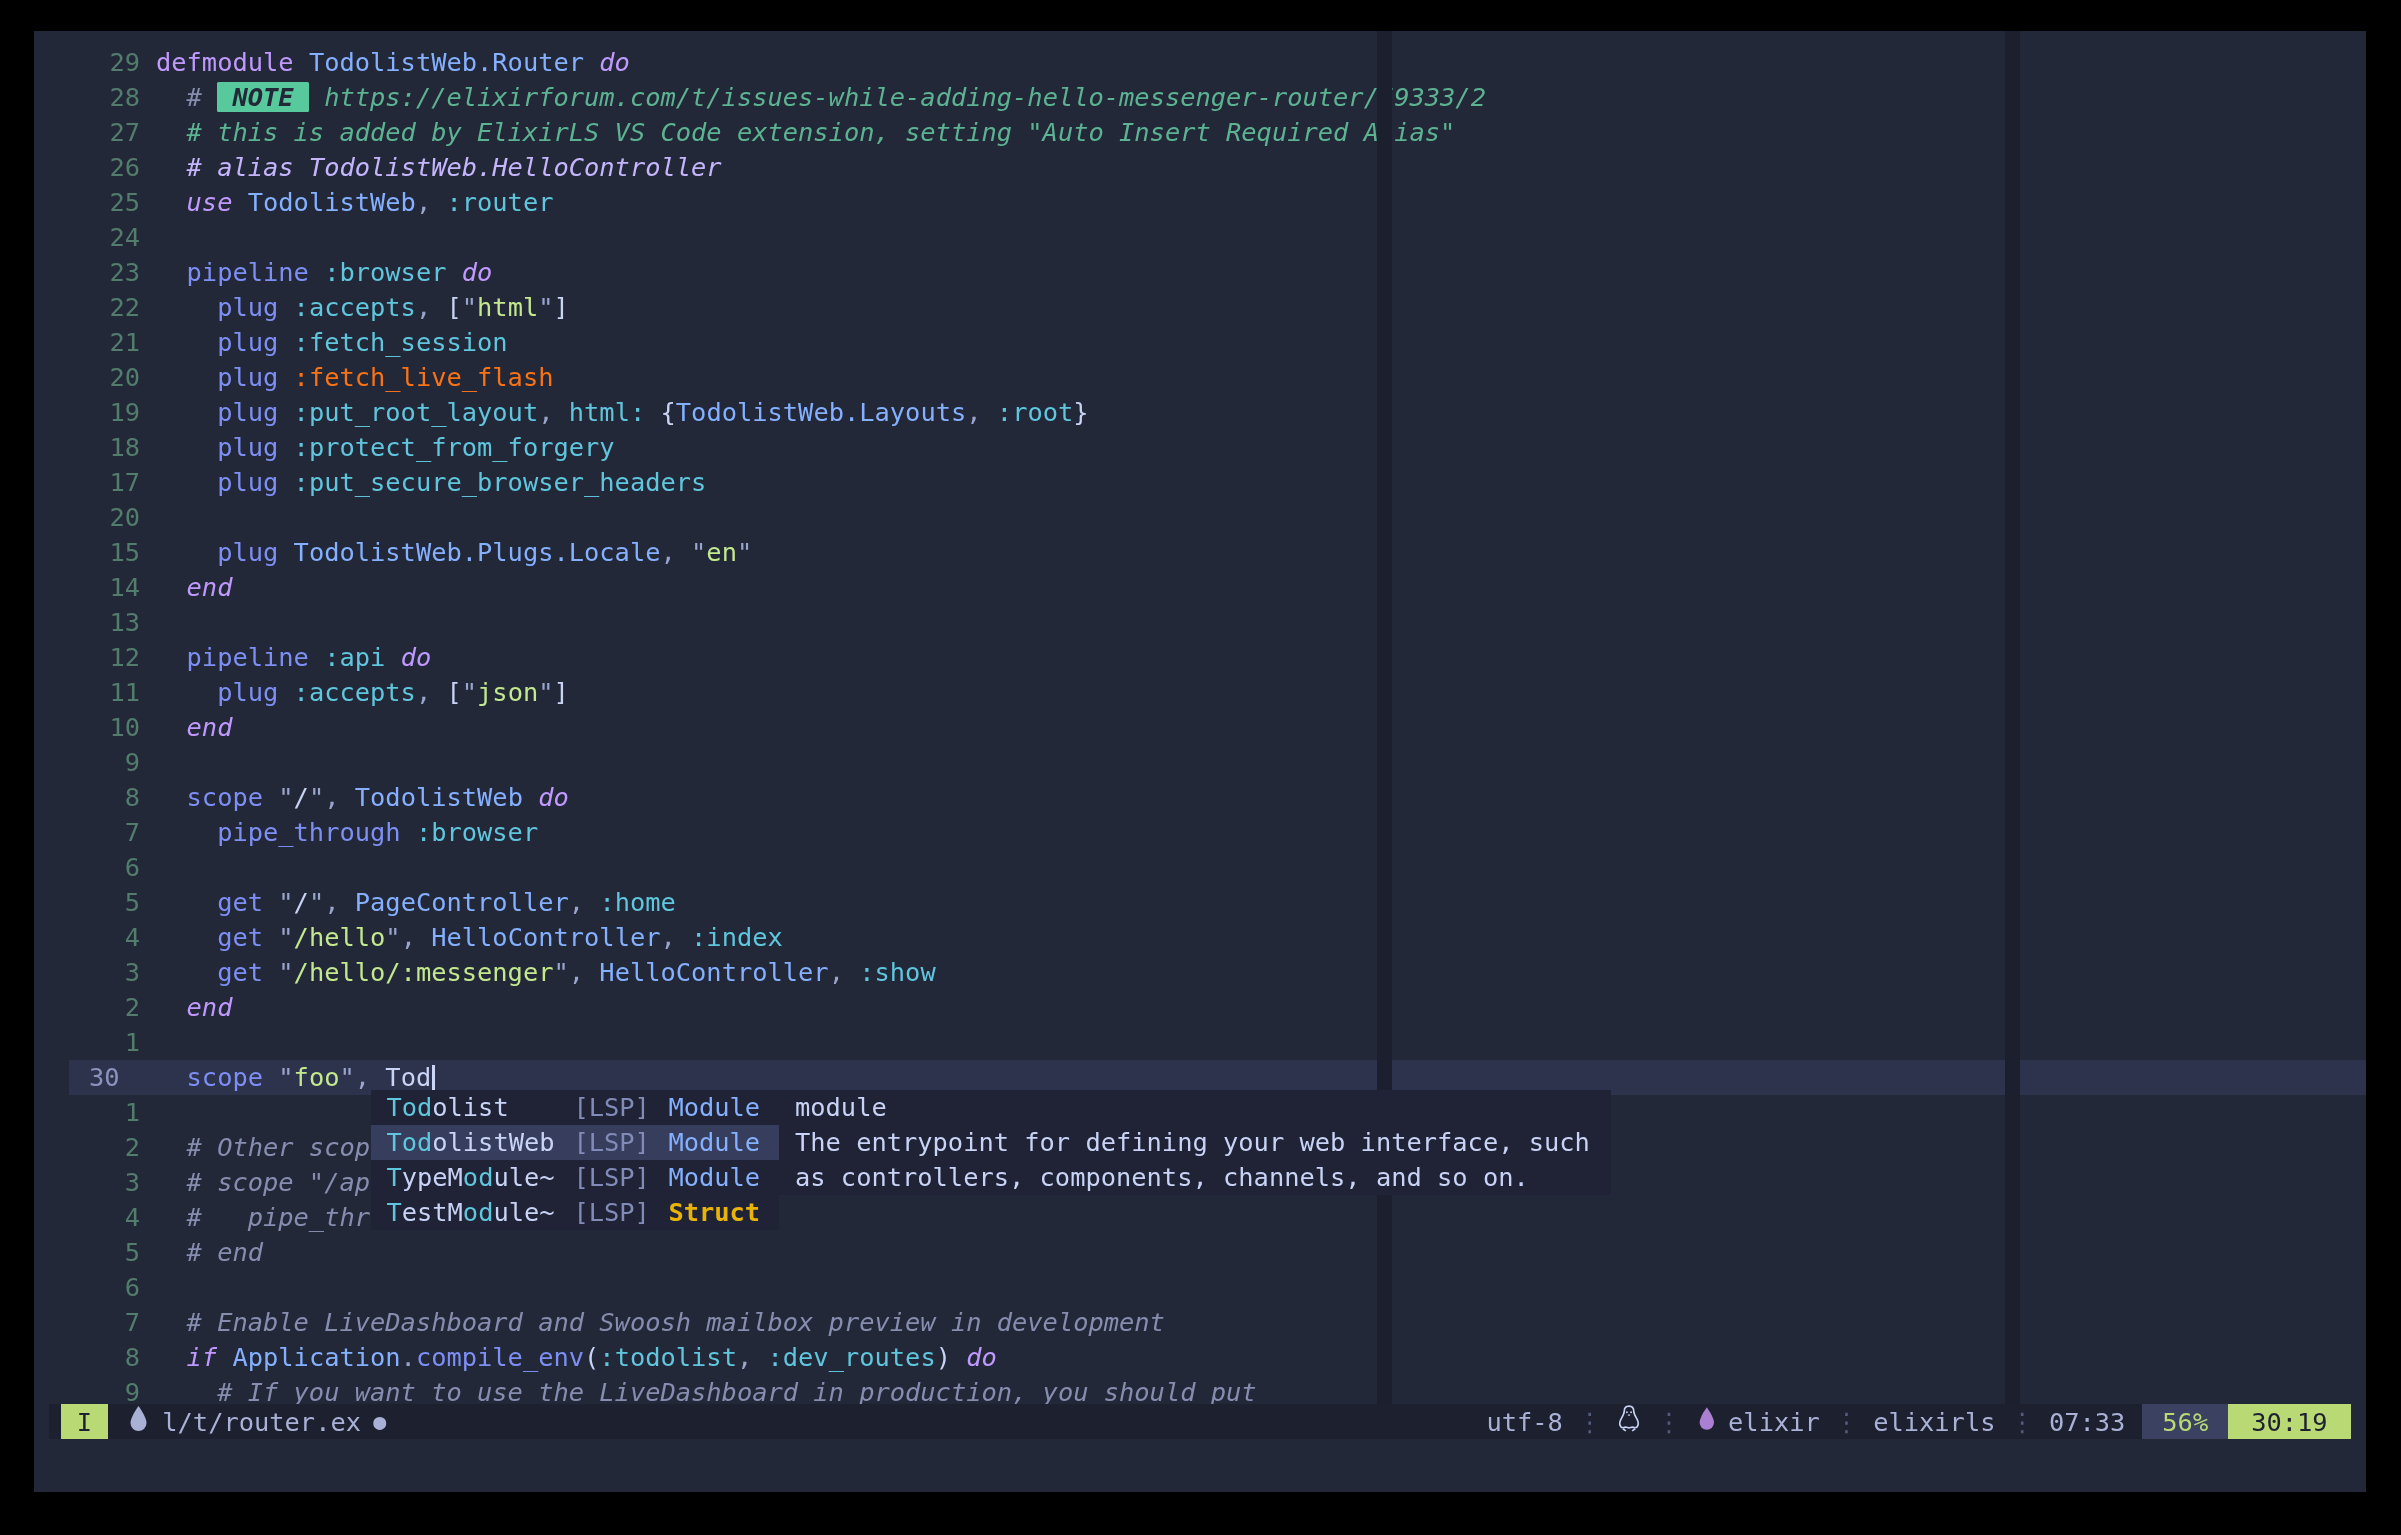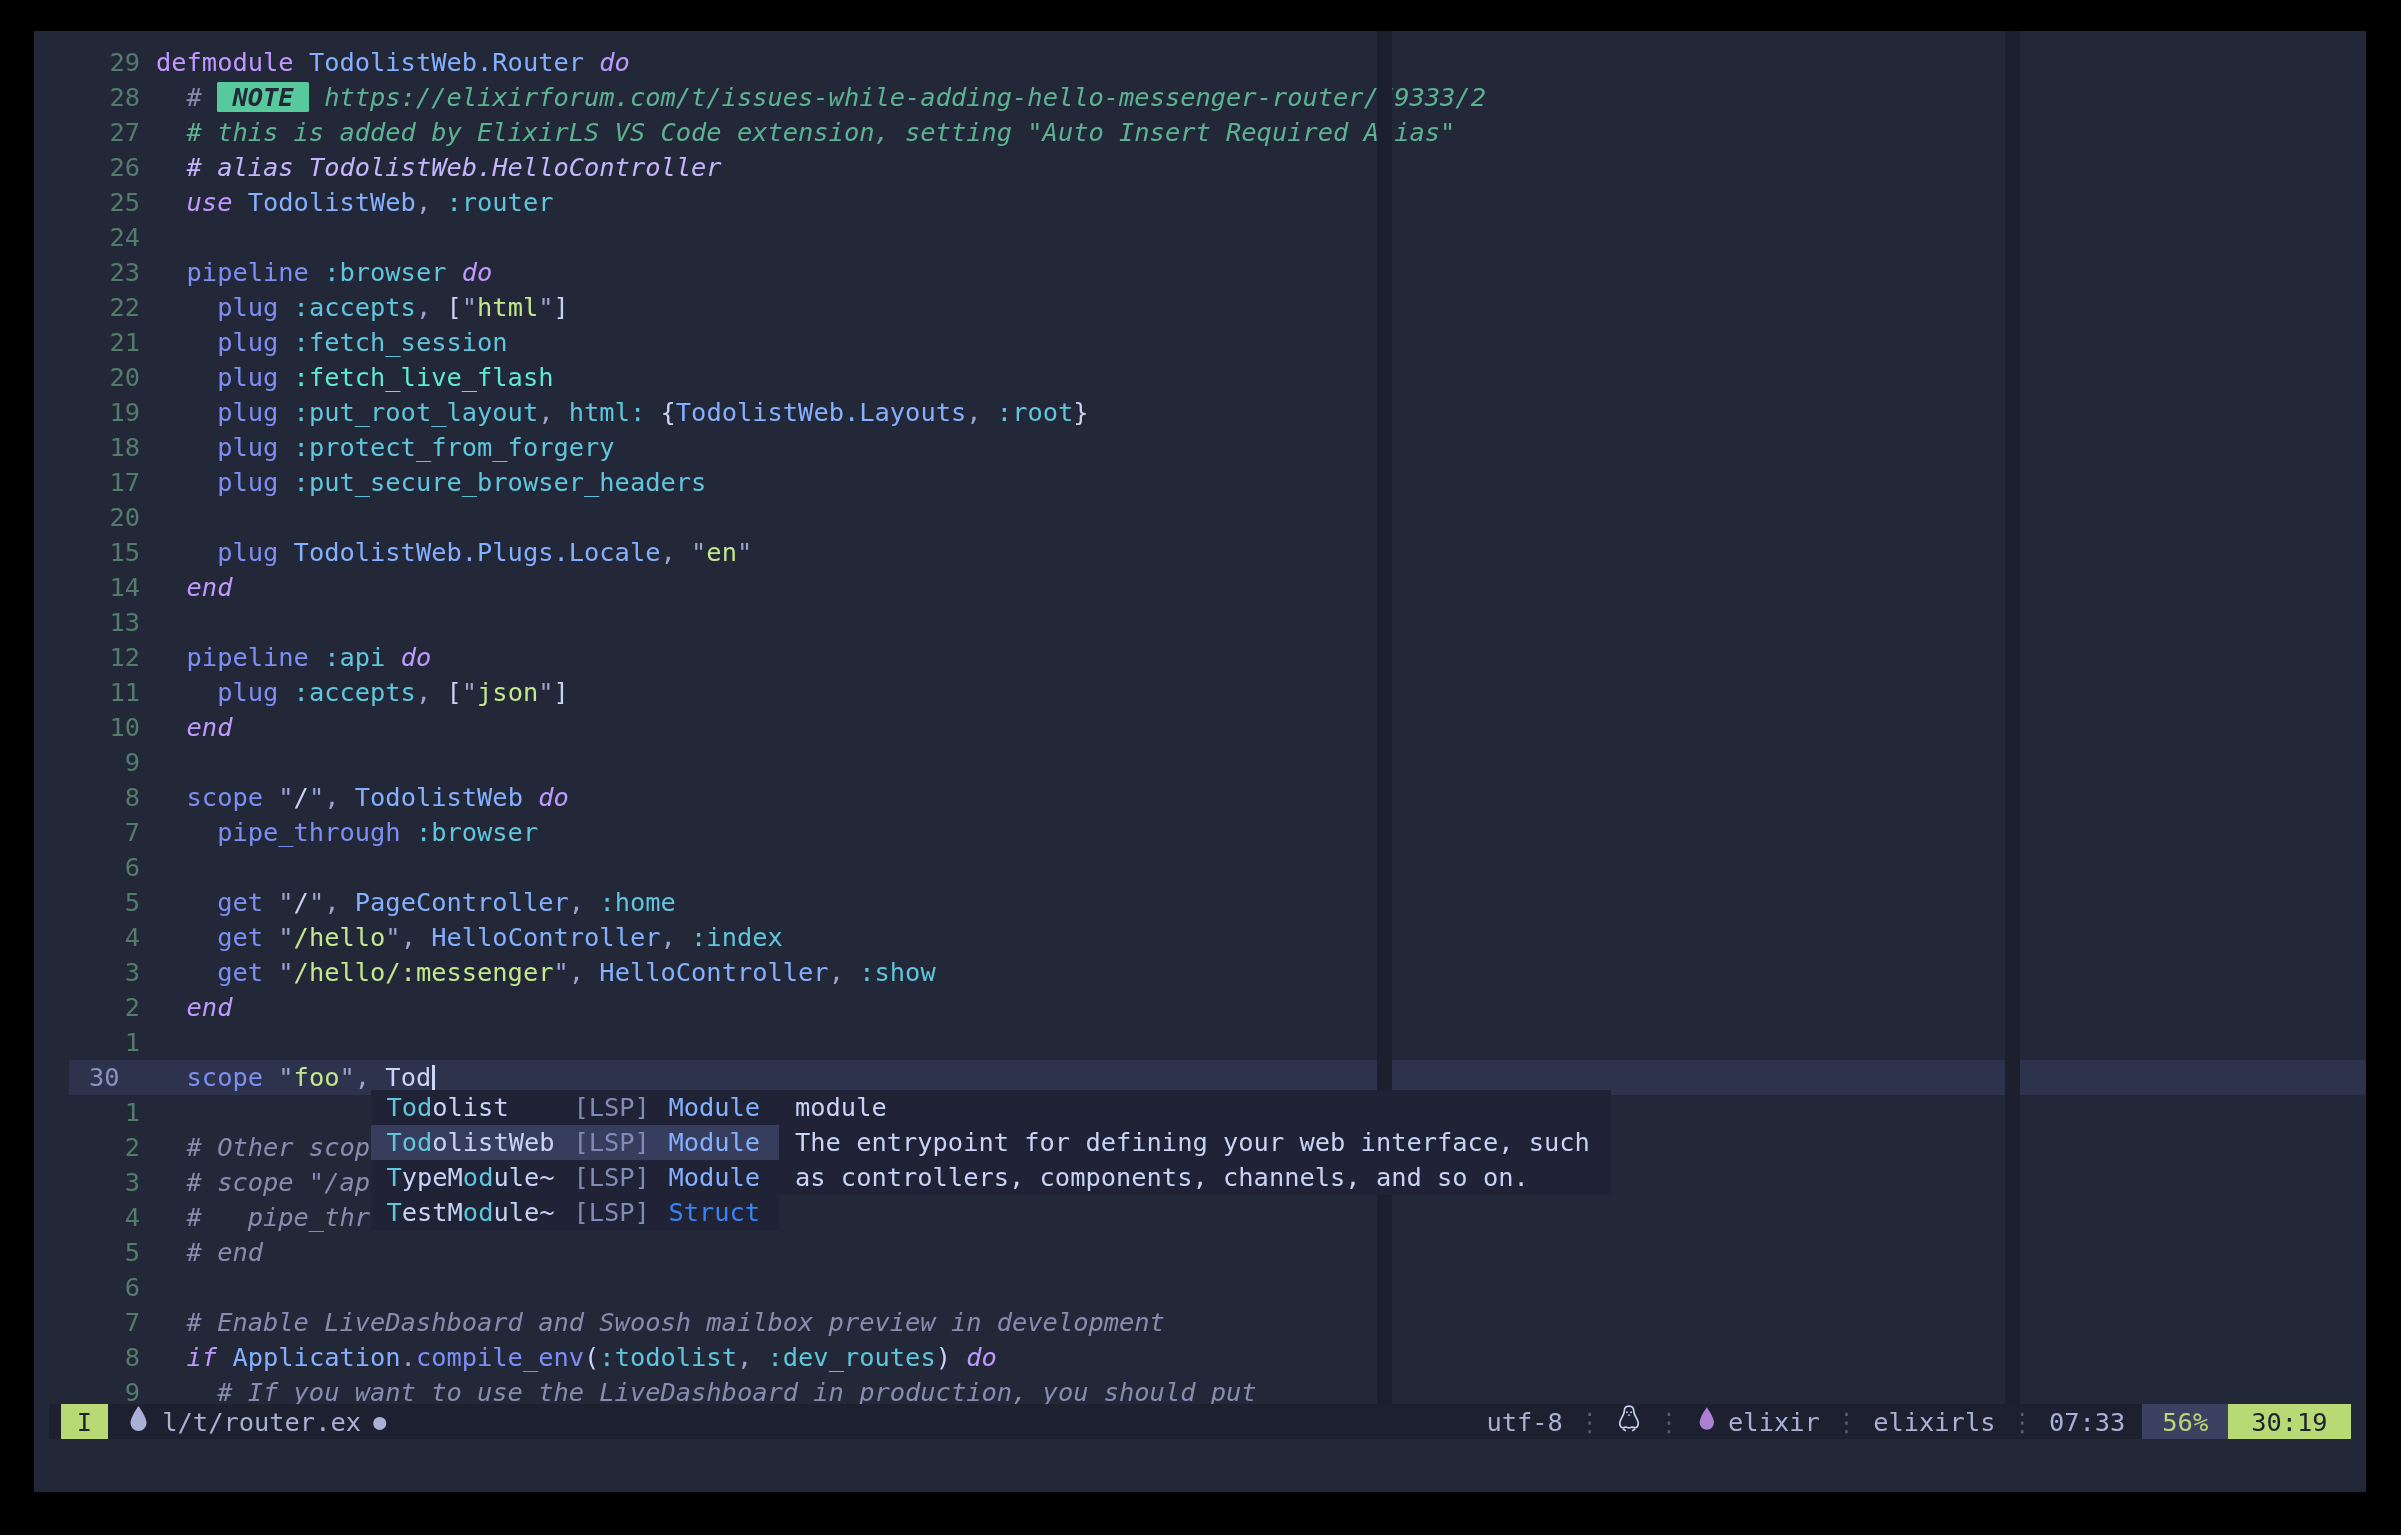--- a/index.html
+++ b/index.html
@@ -78,21 +78,21 @@
         <div class="row">
           <span class="nr">22</span>
           <span class="txt"><span style="color: rgb(200, 211, 245);">    </span><span style="color: rgb(125, 143, 244);">plug</span><span style="color: rgb(200, 211, 245);"> </span><span style="color: rgb(95, 198, 221);">:accepts</span><span style="color: rgb(154, 165, 206);">, </span><span style="color: rgb(200, 211, 245);">[</span><span style="color: rgb(154, 165, 206);">"</span><span style="color: rgb(195, 232, 141);">html</span><span style="color: rgb(154, 165, 206);">"</span><span style="color: rgb(200, 211, 245);">]</span></span>
         </div>
         <div class="row">
           <span class="nr">21</span>
           <span class="txt"><span style="color: rgb(200, 211, 245);">    </span><span style="color: rgb(125, 143, 244);">plug</span><span style="color: rgb(200, 211, 245);"> </span><span style="color: rgb(95, 198, 221);">:fetch_session</span></span>
         </div>
         <div class="row">
           <span class="nr">20</span>
-          <span class="txt"><span style="color: rgb(200, 211, 245);">    </span><span style="color: rgb(125, 143, 244);">plug</span><span style="color: rgb(200, 211, 245);"> </span><span style="color: #5eead4;">:fetch_live_flash</span></span>
+          <span class="txt"><span style="color: rgb(200, 211, 245);">    </span><span style="color: rgb(125, 143, 244);">plug</span><span style="color: rgb(200, 211, 245);"> </span><span style="color: #f97316;">:fetch_live_flash</span></span>
         </div>
         <div class="row">
           <span class="nr">19</span>
           <span class="txt"><span style="color: rgb(200, 211, 245);">    </span><span style="color: rgb(125, 143, 244);">plug</span><span style="color: rgb(200, 211, 245);"> </span><span style="color: rgb(95, 198, 221);">:put_root_layout</span><span style="color: rgb(154, 165, 206);">, </span><span style="color: rgb(95, 198, 221);">html:</span><span style="color: rgb(200, 211, 245);"> </span><span style="color: rgb(200, 211, 245);">{</span><span style="color: rgb(132, 176, 255);">TodolistWeb.Layouts</span><span style="color: rgb(154, 165, 206);">, </span><span style="color: rgb(95, 198, 221);">:root</span><span style="color: rgb(200, 211, 245);">}</span></span>
         </div>
         <div class="row">
           <span class="nr">18</span>
           <span class="txt"><span style="color: rgb(200, 211, 245);">    </span><span style="color: rgb(125, 143, 244);">plug</span><span style="color: rgb(200, 211, 245);"> </span><span style="color: rgb(95, 198, 221);">:protect_from_forgery</span></span>
         </div>
         <div class="row">
@@ -224,21 +224,21 @@
           <span class="pkind" style="color: rgb(132, 176, 255);">Module</span>
         </div>
         <div class="pitem">
           <span class="pname"><span class="match">T</span><span>ypeM</span><span class="match">od</span><span>ule~</span></span>
           <span class="plsp">[LSP]</span>
           <span class="pkind" style="color: rgb(132, 176, 255);">Module</span>
         </div>
         <div class="pitem">
           <span class="pname"><span class="match">T</span><span>estM</span><span class="match">od</span><span>ule~</span></span>
           <span class="plsp">[LSP]</span>
-          <span class="pkind" style="color: #3b82f6;">Struct</span>
+          <span class="pkind" style="color: #eab308; font-weight: bold;">Struct</span>
         </div>
       </div>
 
     <div class="statusbar">
       <div class="modeblock">I</div>
       <span class="icon" style="margin-left:18.5px;">
         <svg width="25" height="28" viewBox="0 0 24 28">
             <path d="M12 1 C12 1 4 12 4 18 a8 8 0 0 0 16 0 C20 12 12 1 12 1 Z" fill="#a9b1d6"></path>
           </svg>
       </span>

